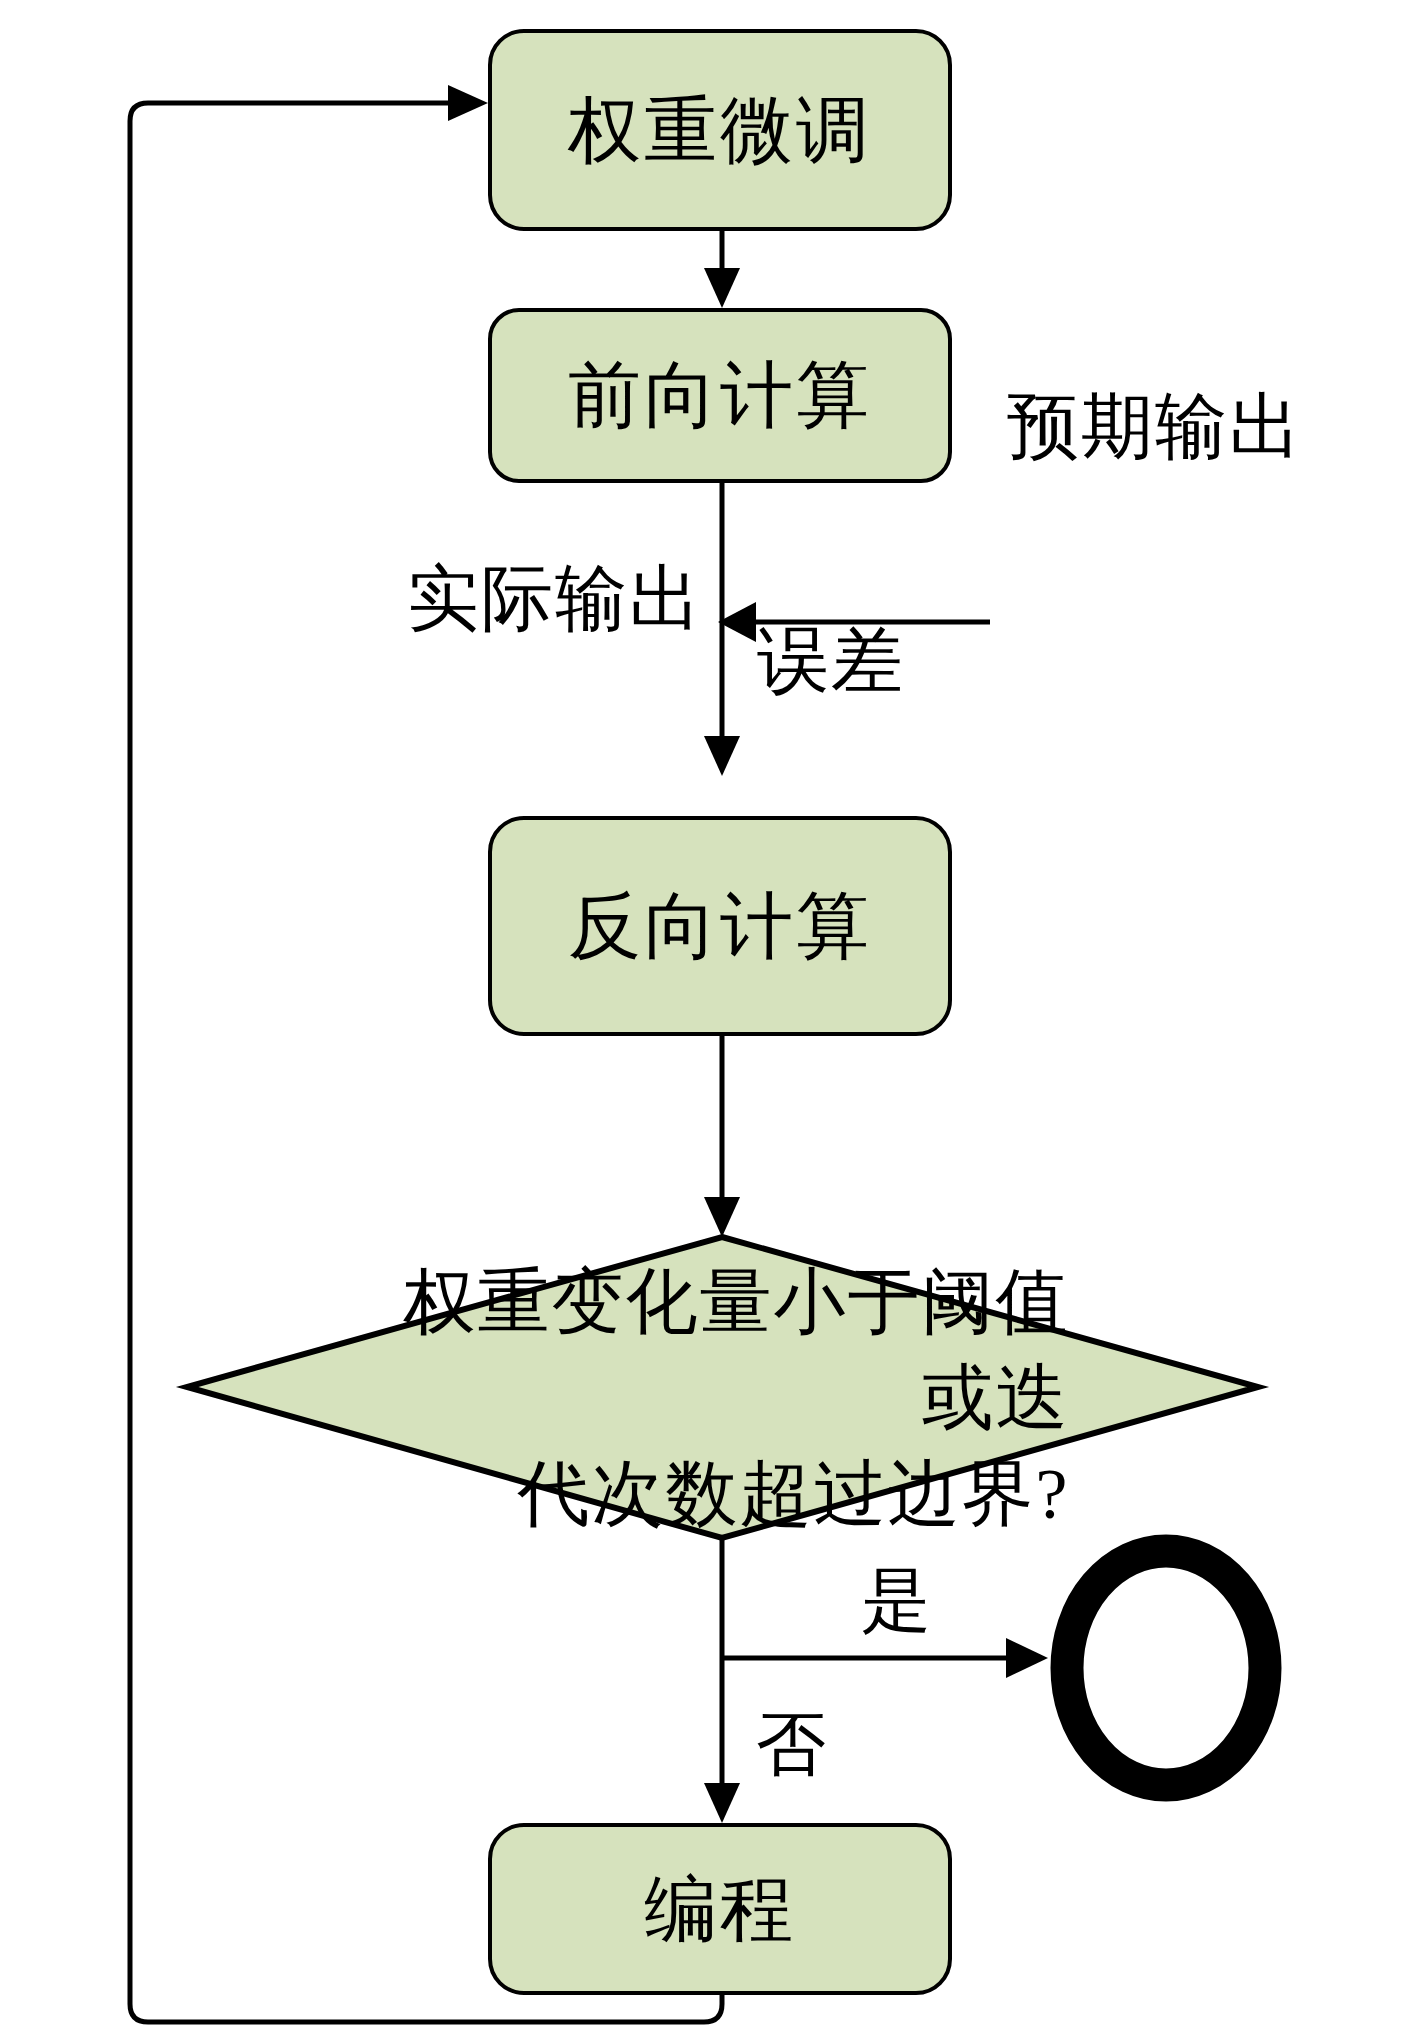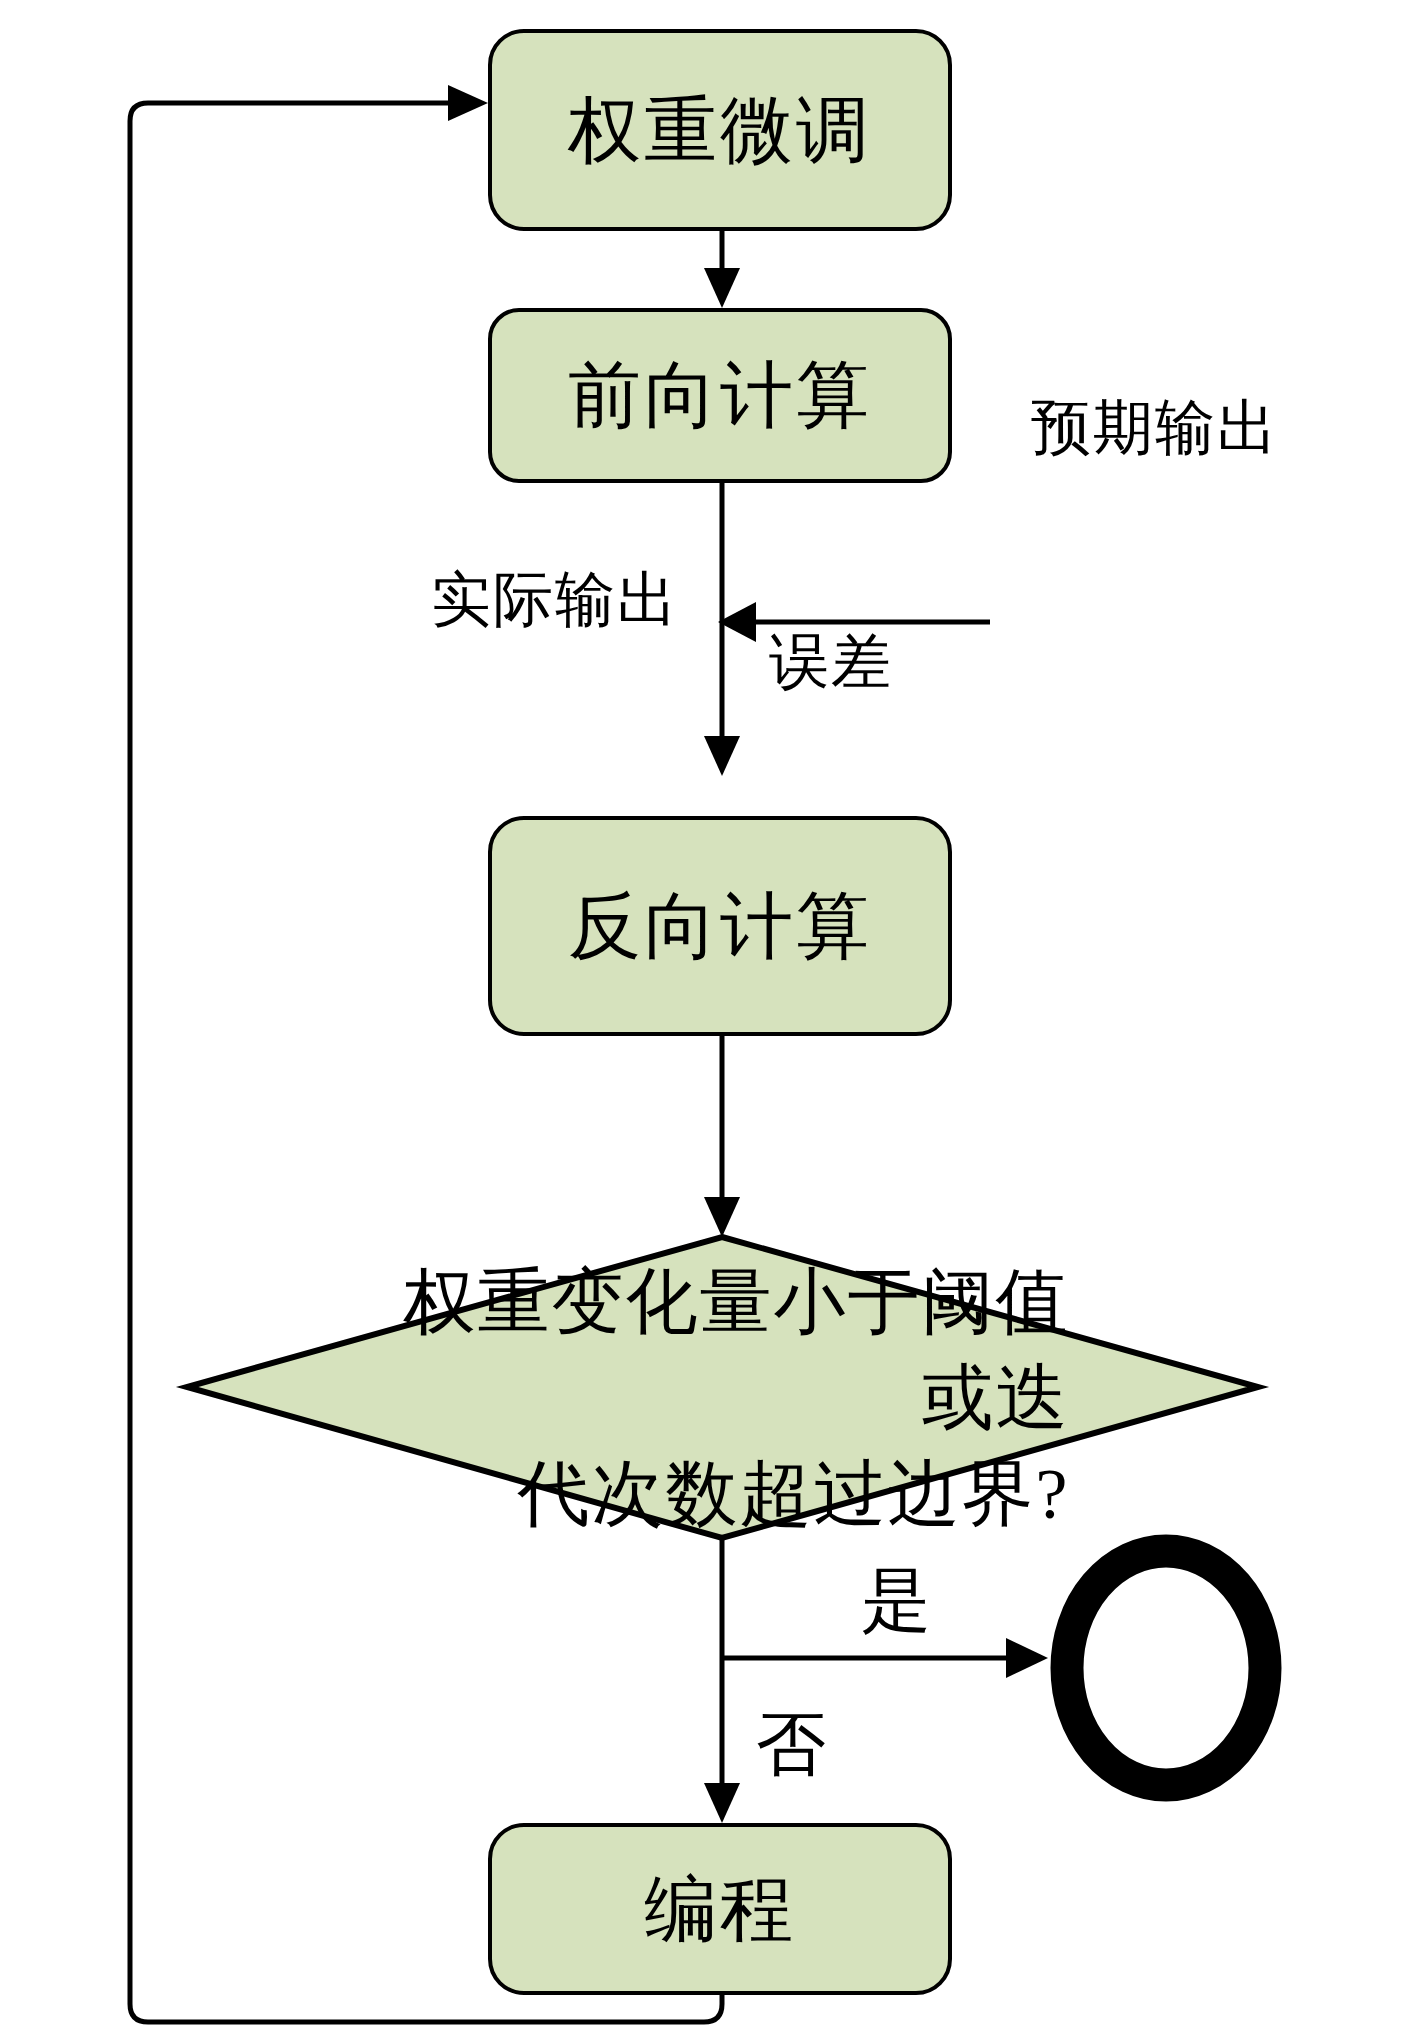--- a/index.html
+++ b/index.html
@@ -42,21 +42,21 @@
     font-size:73px; letter-spacing:3px;
     line-height:1;
   }
   .node-1 { top:8px;    height:202px;margin-top:21px; }
   .node-2 { top:308px;  height:175px;border-radius:31px; }
   .node-3 { top:816px;  height:220px; }
   .node-4 { top:1823px; height:172px;text-align:center; }
   .lbl {
     position:absolute;
     transform:translate(-50%,-50%);
-    font-size:60px;
+    font-size:72px;
     line-height:1.1;
     white-space:nowrap;
     letter-spacing:2px;
   }
   .lbl-expected { left:1155px; top:428px; }
   .lbl-actual   { left:555px;  top:600px; }
   .lbl-error    { left:831px;  top:662px; }
   .lbl-iter     { left:718px;  top:1135px; background:var(--bg,#ffffff); padding:0 8px; font-size:70px; }
   .lbl-yes      { left:897px;  top:1600px; font-size:70px; }
   .lbl-no       { left:792px;  top:1744px; font-size:70px; }

